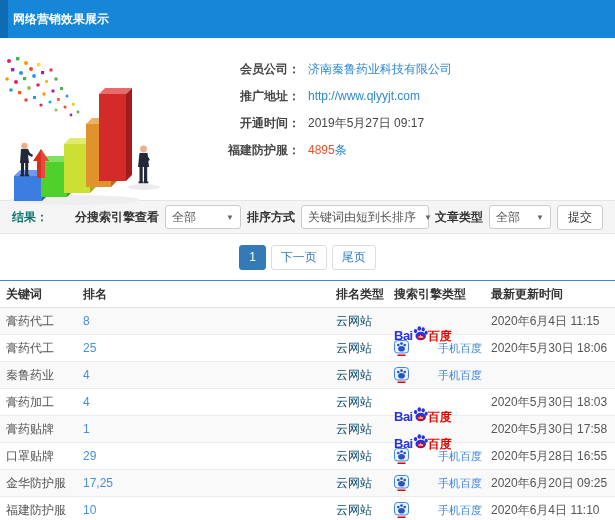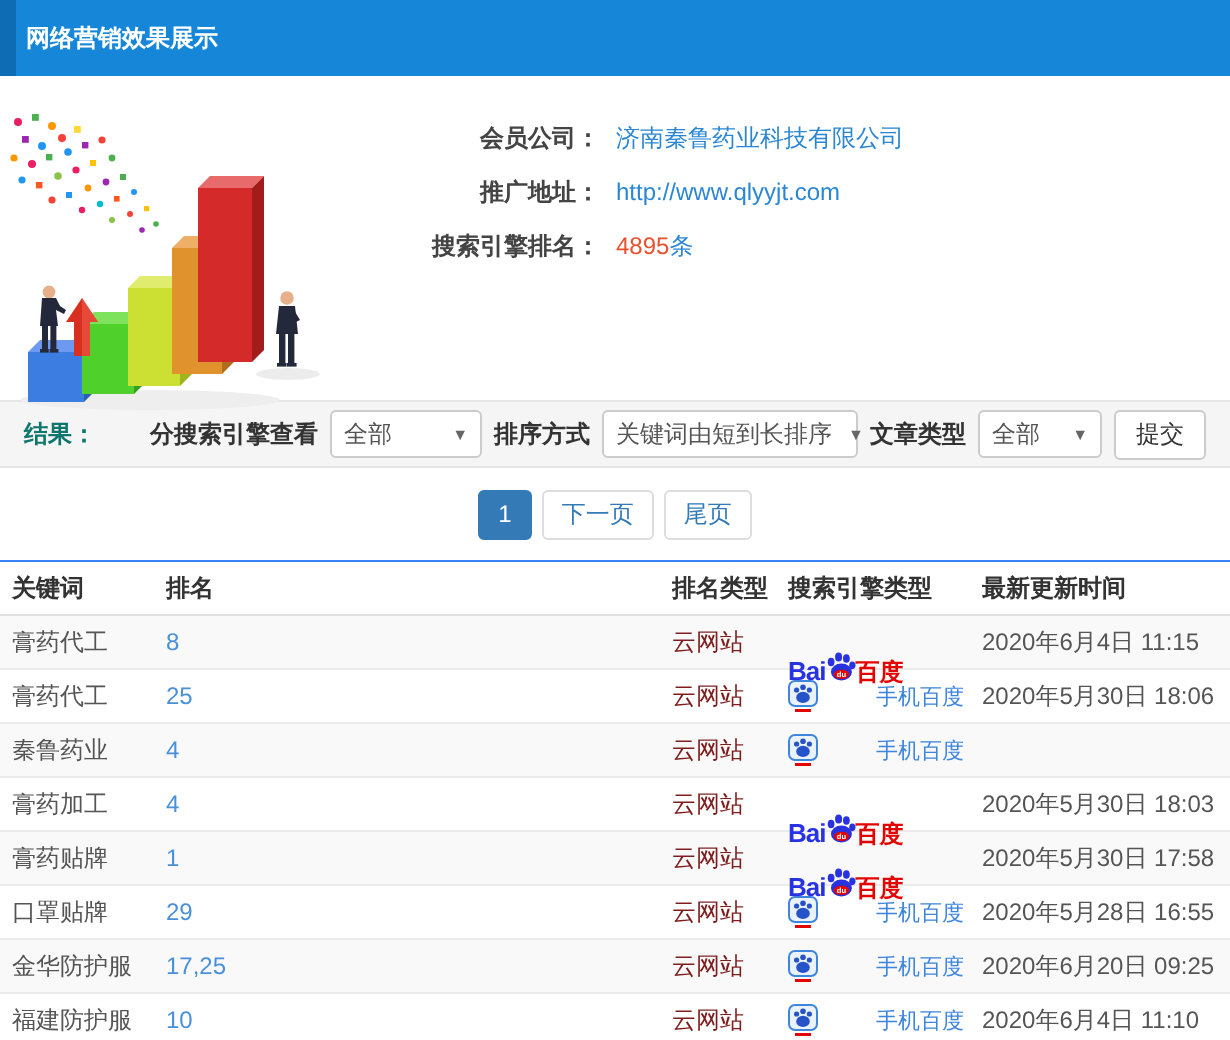--- a/index.html
+++ b/index.html
@@ -46,21 +46,21 @@
   
   .table { width:100%; }
   .t-row { display:flex; align-items:center; height:27px; border-bottom:1px solid #ebebeb; background:#fff; }
   .t-row.alt { background:#f9f9f9; }
   .t-head { height:28px; border-top:1px solid #3b82f6; border-bottom:1px solid #e0e0e0; background:#fff; }
   .t-head .cell { font-weight:bold; color:#333; }
   .cell { overflow:hidden; white-space:nowrap; }
   .c-keyword { width:83px; padding-left:6px; flex:0 0 83px; color:#555; }
   .c-rank { width:253px; flex:0 0 253px; }
   .c-rank a { color:#4a90d9; }
-  .c-ranktype { width:58px; flex:0 0 58px; color:#7f1d1d; }
+  .c-ranktype { width:58px; flex:0 0 58px; color:#0c4a6e; }
   .c-engine { width:97px; flex:0 0 97px; display:flex; align-items:center; }
   .c-updated { flex:1; color:#555; }
 
   
   .bd-pc { display:inline-flex; align-items:flex-end; line-height:1; }
   .bd-pc .bai { color:#2932e1; font-weight:bold; font-size:13px; letter-spacing:-0.5px;margin-top:29px; }
   .bd-pc .paw { width:17px; height:17px; margin:0 -1px; }
   .bd-pc .cn { color:#e10601; font-weight:bold; font-size:12px; }
   
   .bd-mb { display:inline-flex; align-items:flex-end;gap:24px; }
@@ -174,21 +174,25 @@
     <div class="info-list">
       <div class="info-row">
         <span class="info-label">会员公司：</span>
         <span class="info-value"><a class="blue-link">济南秦鲁药业科技有限公司</a></span>
       </div>
       <div class="info-row">
         <span class="info-label">推广地址：</span>
         <span class="info-value"><a class="blue-link">http://www.qlyyjt.com</a></span>
       </div>
       <div class="info-row">
-        <span class="info-label">搜索引擎排名：</span>
+        <span class="info-label">开通时间：</span>
+        <span class="info-value">2019年5月27日 09:17</span>
+      </div>
+      <div class="info-row">
+        <span class="info-label">福建防护服：</span>
         <span class="info-value">
           <span class="red-num">4895</span><span class="unit-blue">条</span>
         </span>
       </div>
     </div>
   </div>
 
   <div class="filter-bar">
     <span class="filter-result">结果：</span>
     <div class="filter-right">

